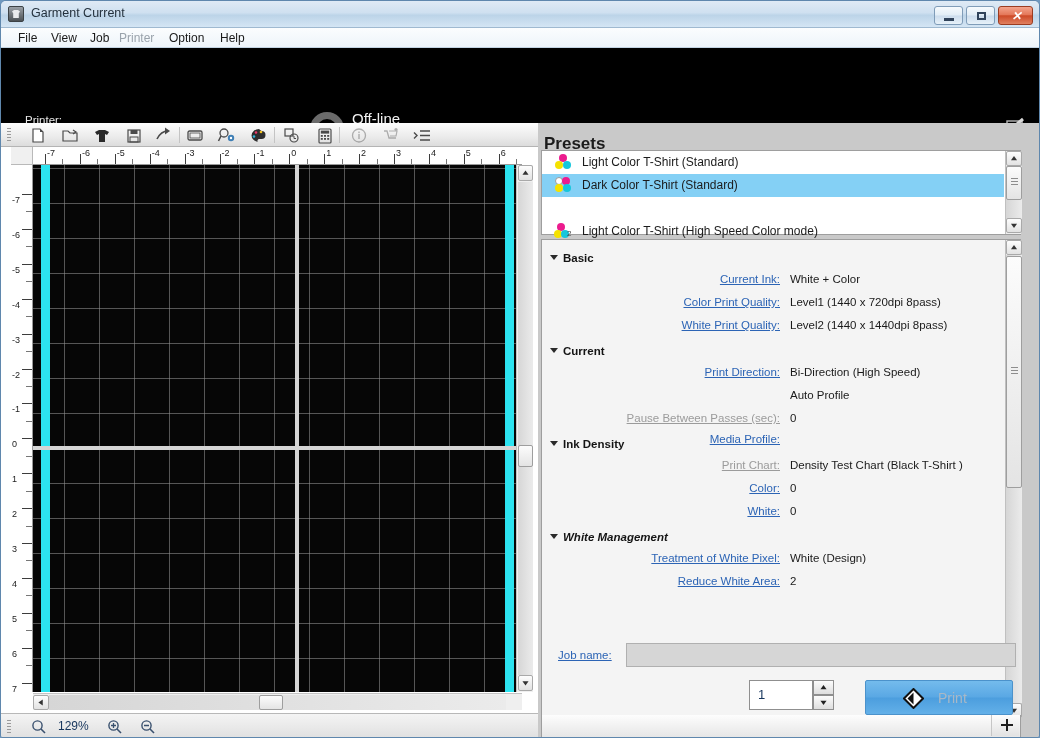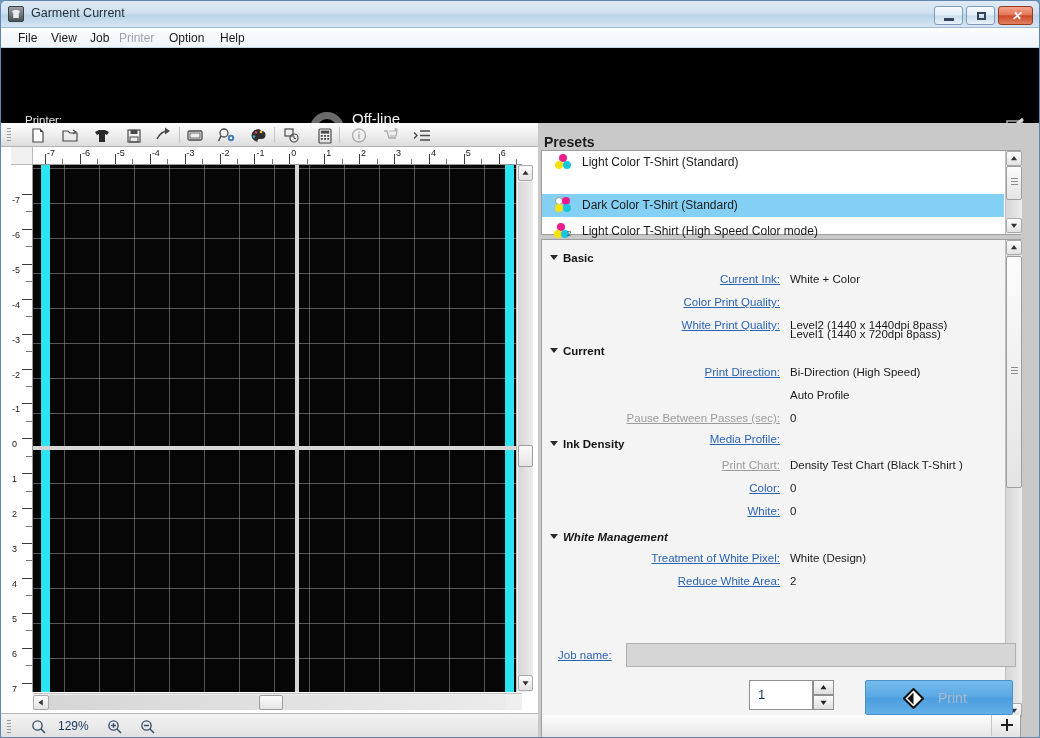--- a/index.html
+++ b/index.html
@@ -171,21 +171,21 @@
     background:linear-gradient(to bottom,#f4f4f4,#e0e0e0);
     border-top:1px solid #b8b8b8;
   }
   #zoom-pct{ position:absolute; left:57px; top:5px; font-size:12px; color:#16355c; }
 
   
   #rightpane{
     position:absolute; left:537px; top:122px; width:501px; height:615px;
     background:#c9c9c9;
   }
-  #presets-label{ position:absolute; left:6px; top:11px; font-size:14px; font-weight:bold; color:#1b1b1b; }
+  #presets-label{ position:absolute; left:6px; top:11px; font-size:17px; font-weight:bold; color:#1b1b1b; }
   #presets-box{
     position:absolute; left:3px; top:27px; width:480px; height:85px;
     background:#ffffff; border:1px solid #9e9e9e;
   }
   .preset-row{
     position:absolute; left:0; width:462px; height:23px; cursor:default;
   }
   .preset-row.sel{ background:#84d0f5; }
   .preset-label{ position:absolute; left:40px; top:4px; font-size:12px; color:#1b1b1b; }
   .pdot{ position:absolute; border-radius:50%; }
@@ -525,21 +525,21 @@
     <div id="presets-box">
         <div class="preset-row" style="top: 69px;">
           <div class="preset-label">Light Color T-Shirt (High Speed Color mode)</div>
           <div style="position: absolute; left: 12px; top: 2px; width: 20px; height: 19px;">
             <div class="pdot" style="left: 3px; top: 1px; width: 8px; height: 8px; background: rgb(236, 27, 142);"></div>
             <div class="pdot" style="left: 0px; top: 8px; width: 8px; height: 8px; background: rgb(245, 226, 0);"></div>
             <div class="pdot" style="left: 7px; top: 8px; width: 8px; height: 8px; background: rgb(22, 198, 220);"></div>
             <div style="position: absolute; left: 13px; top: 7px; font-size: 8px; color: rgb(68, 68, 68);">2</div>
           </div>
         </div>
-        <div class="preset-row sel" style="top: 23px; margin-top: 20px;">
+        <div class="preset-row sel" style="top: 23px;">
           <div class="preset-label">Dark Color T-Shirt (Standard)</div>
           <div style="position: absolute; left: 12px; top: 2px; width: 20px; height: 19px;">
             <div class="pdot" style="left: 1px; top: 1px; width: 8px; height: 8px; background: rgb(255, 255, 255); border: 1px solid rgb(154, 154, 154);"></div>
             <div class="pdot" style="left: 8px; top: 1px; width: 8px; height: 8px; background: rgb(236, 27, 142);"></div>
             <div class="pdot" style="left: 1px; top: 8px; width: 8px; height: 8px; background: rgb(245, 226, 0);"></div>
             <div class="pdot" style="left: 9px; top: 8px; width: 8px; height: 8px; background: rgb(22, 198, 220);"></div>
           </div>
         </div>
         <div class="preset-row" style="top: 0px;">
           <div class="preset-label">Light Color T-Shirt (Standard)</div>
@@ -566,21 +566,21 @@
         </div>
       </div>
     </div>
 
     <div id="settings-box">
       <div id="settings-inner">
           <div class="grp" style="top: 12px;"><span class="tri"></span><span>Basic</span></div>
           <div class="flabel" style="top: 33px; left: 0px; width: 238px;">Current Ink:</div>
           <div class="fval" style="top: 33px;">White + Color</div>
           <div class="flabel" style="top: 56px; left: 0px; width: 238px;">Color Print Quality:</div>
-          <div class="fval" style="top: 56px; margin-top: 32px;">Level1 (1440 x 720dpi 8pass)</div>
+          <div class="fval" style="top: 56px;">Level1 (1440 x 720dpi 8pass)</div>
           <div class="flabel" style="top: 79px; left: 0px; width: 238px;">White Print Quality:</div>
           <div class="fval" style="top: 79px;">Level2 (1440 x 1440dpi 8pass)</div>
           <div class="grp" style="top: 105px;"><span class="tri"></span><span>Current</span></div>
           <div class="flabel" style="top: 126px; left: 0px; width: 238px;">Print Direction:</div>
           <div class="fval" style="top: 126px;">Bi-Direction (High Speed)</div>
           <div class="flabel" style="top: 149px; left: 0px; width: 238px; margin-top: 44px;">Media Profile:</div>
           <div class="fval" style="top: 149px;">Auto Profile</div>
           <div class="flabel dis" style="top: 172px; left: 0px; width: 238px;">Pause Between Passes (sec):</div>
           <div class="fval" style="top: 172px;">0</div>
           <div class="grp" style="top: 198px;"><span class="tri"></span><span>Ink Density</span></div>

